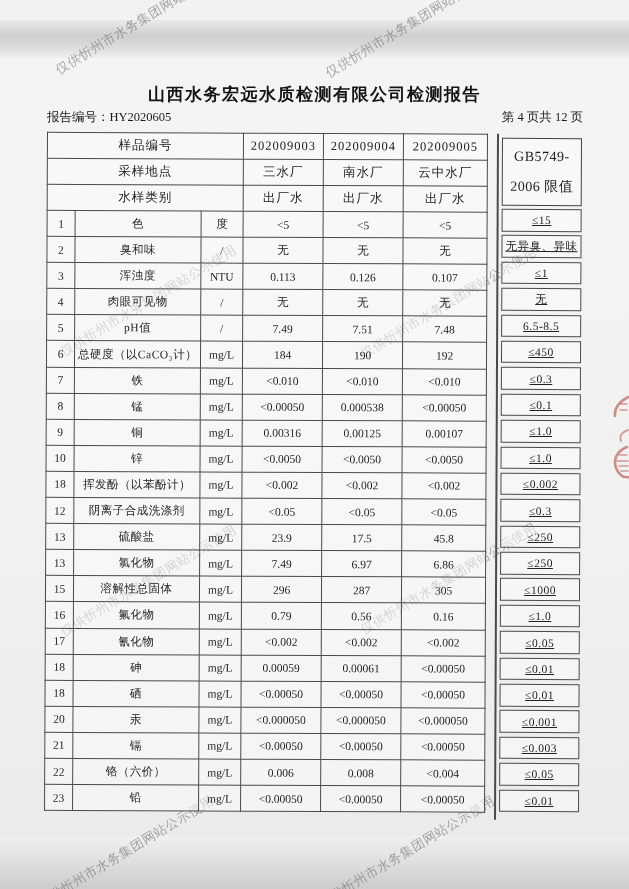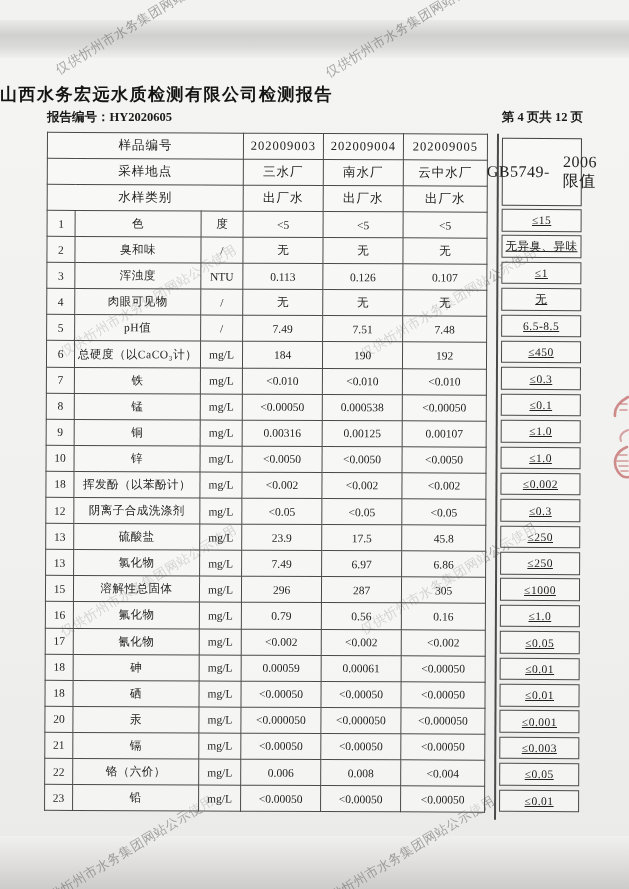--- a/index.html
+++ b/index.html
@@ -23,27 +23,27 @@
   .wm{
     position:absolute;white-space:nowrap;
     font-size:13px;letter-spacing:0.5px;
     color:rgba(100,100,100,0.55);
     transform:rotate(-31deg);transform-origin:0 50%;
     pointer-events:none;
   }
 
   .title{
     position:absolute;top:83px;left:0;width:100%;
-    font-size:17px;font-weight:700;
+    text-align:center;font-size:17px;font-weight:700;
     letter-spacing:1.5px;color:#141414;
   }
   .meta{
     position:absolute;top:109px;left:47px;width:536px;
     display:flex;justify-content:space-between;
-    font-size:12.5px;font-weight:700;color:#1a1a1a;gap:40px;
+    font-size:12.5px;font-weight:400;color:#1a1a1a;gap:40px;
   }
 
   .table-zone{position:absolute;left:47px;top:133px;width:545px;height:690px;
     transform:rotate(0.25deg);transform-origin:50% 0;}
 
   table.main{
     border-collapse:collapse;table-layout:fixed;
     width:440px;background:rgba(252,252,250,0.55);
     border:1.5px solid #3e3e3e;
   }
@@ -54,22 +54,22 @@
   td.c-name{text-align:left;padding-left:7px;font-size:12px;letter-spacing:0.5px;}
   td.c-no{font-size:11.5px;}
   td.c-unit{font-size:11px;}
   table.main tbody tr:first-child td{border-top:1.5px solid #3e3e3e;}
 
   .divider-line{position:absolute;left:450px;top:0;width:1.5px;height:686px;background:#4a4a4a;}
 
   .limitcol{position:absolute;left:455px;top:4px;width:80px;}
   .limit-head{
     height:66px;border:1.5px solid #424242;margin-bottom:3px;
-    display:flex;flex-direction:row;justify-content:center;align-items:center;
-    gap:13px;font-size:16px;letter-spacing:0.5px;
+    display:flex;flex-direction:column;justify-content:center;align-items:center;
+    gap:13px;font-size:14px;letter-spacing:0.5px;
     background:rgba(252,252,250,0.55);color:#222;
   }
   .limit-box{
     height:20.5px;border:1px solid #4a4a4a;margin-bottom:3.9px;
     display:flex;align-items:center;justify-content:center;
     font-size:11.5px;background:rgba(252,252,250,0.55);color:#222;
     letter-spacing:0.5px;
     text-decoration:underline;
   }
 

